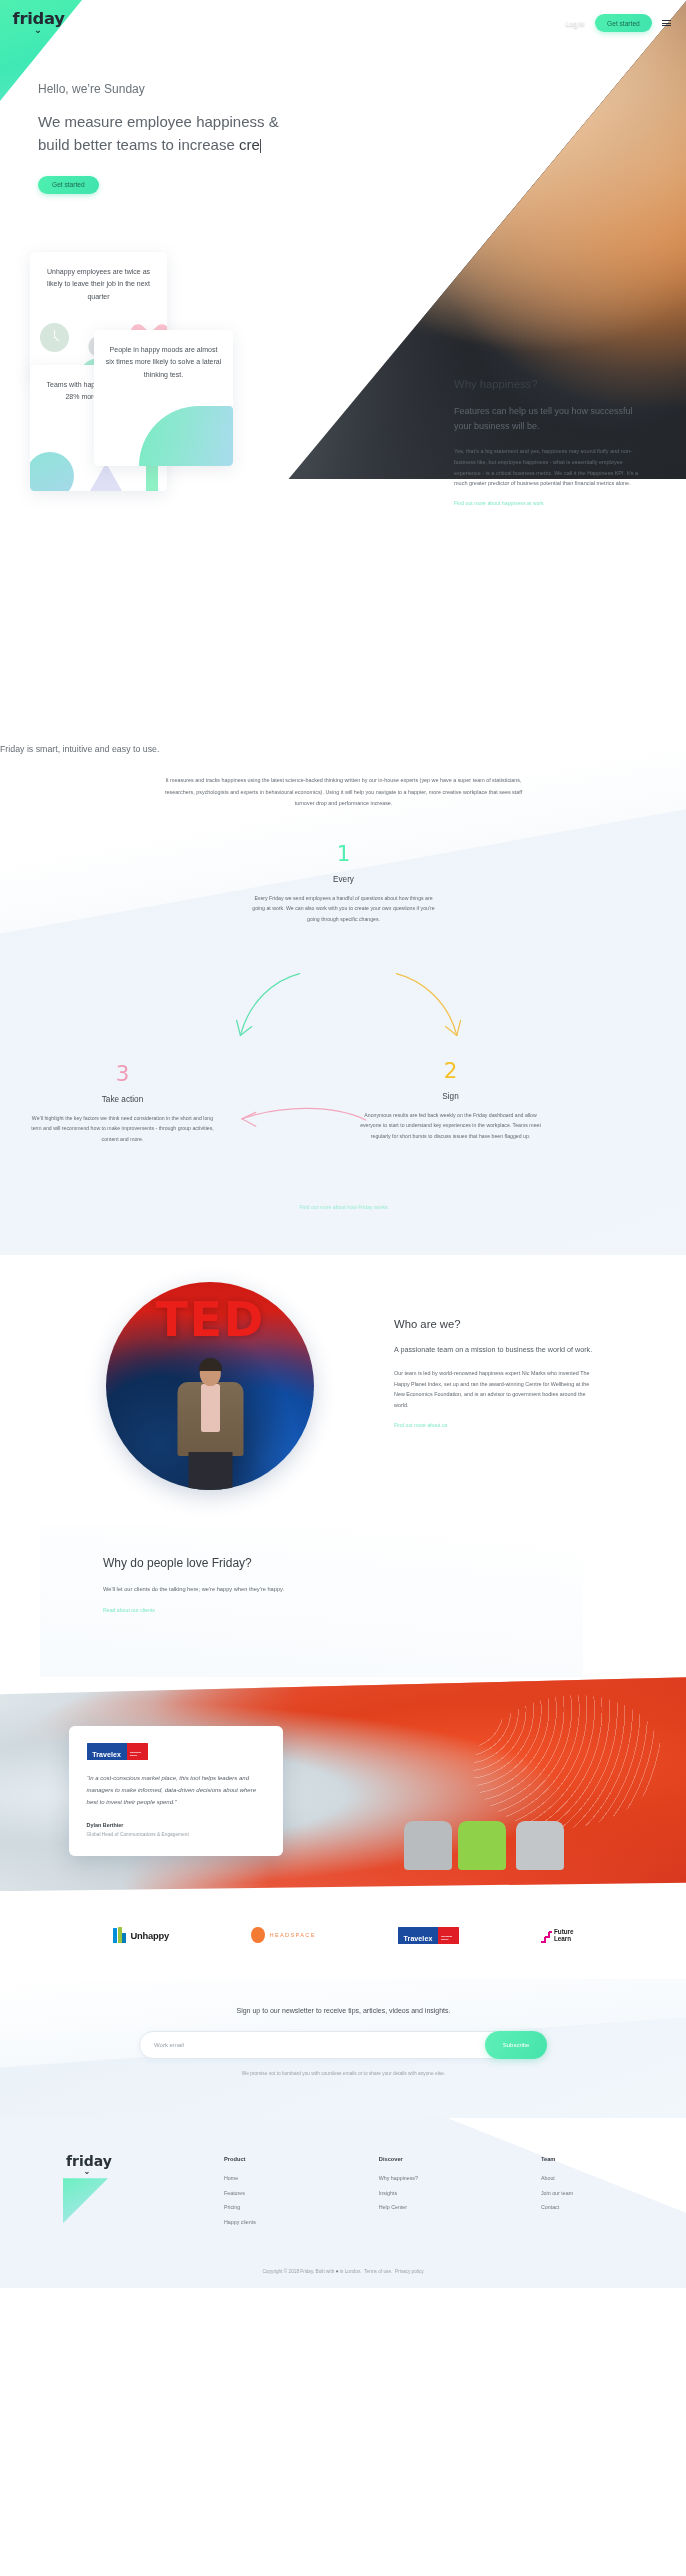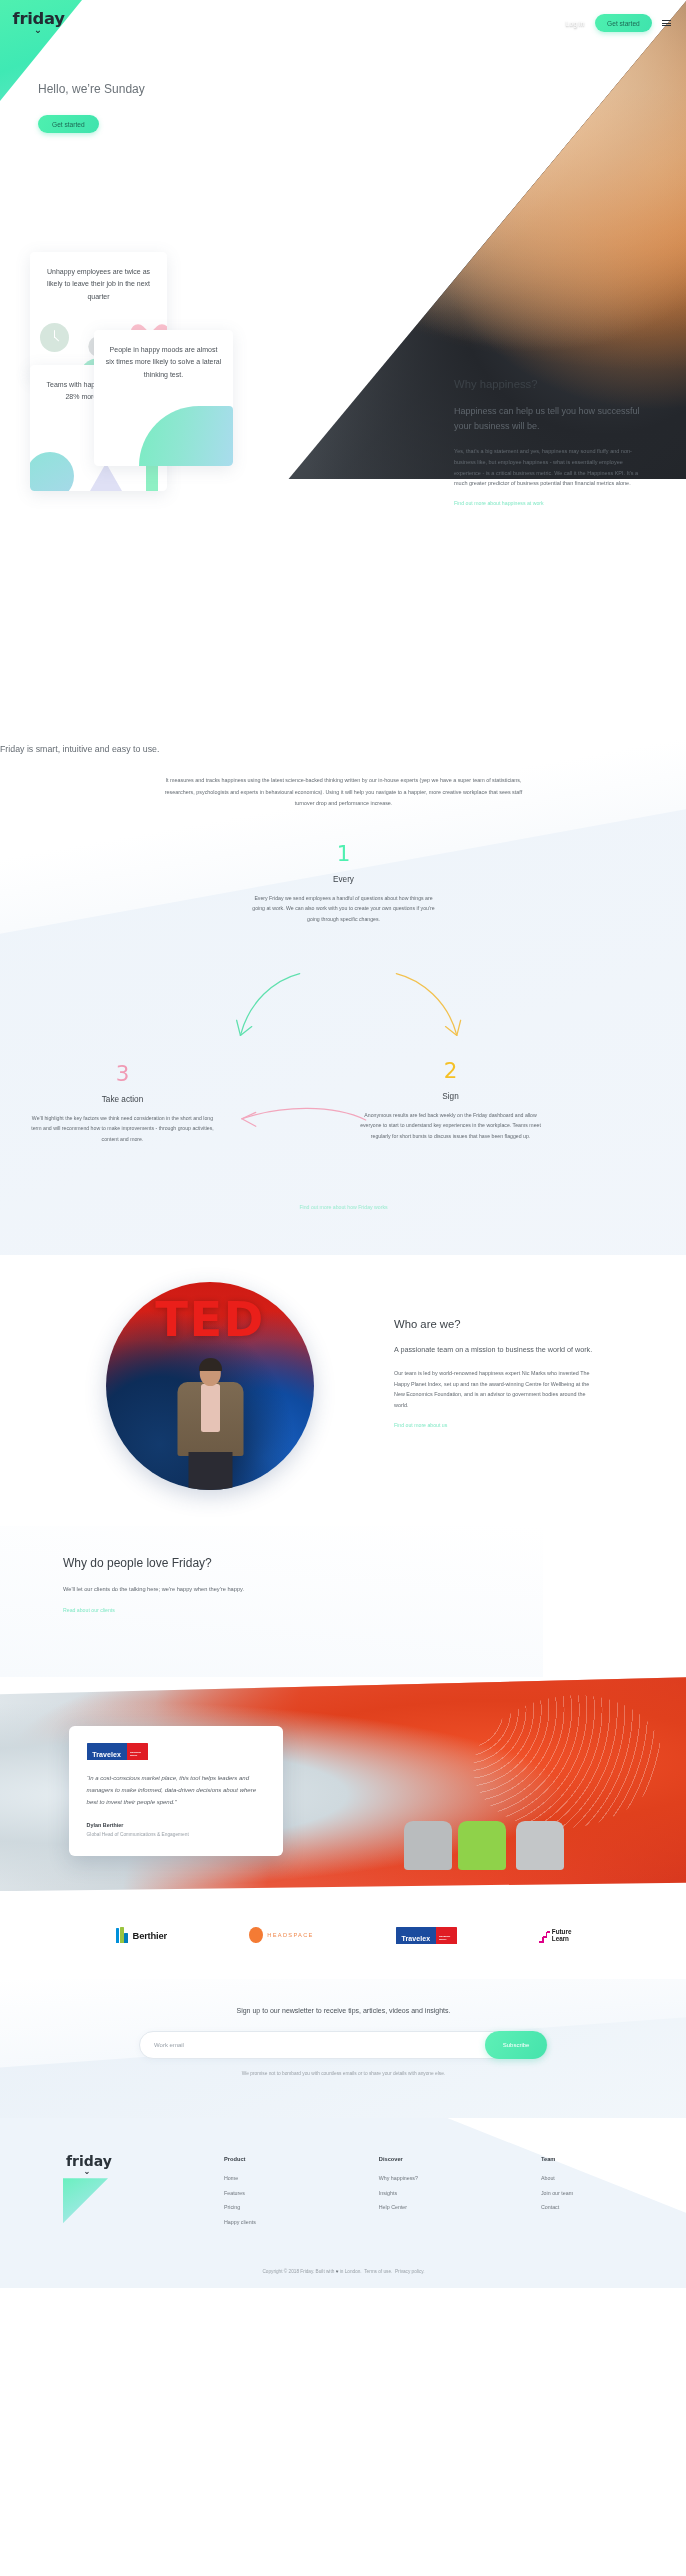--- a/index.html
+++ b/index.html
@@ -266,20 +266,21 @@
   }
   .who-copy { position: absolute; left: 394px; top: 63px; width: 202px; }
   .who-copy h2 { font-size: 11.3px; color: #3c4248; font-weight: 500; }
   .who-copy .lead { font-size: 7.2px; line-height: 1.7; color: #555c63; margin-top: 14px; }
   .who-copy .body { font-size: 5.4px; line-height: 2.0; color: #636a71; margin-top: 11.3px; }
 
   
   .love {
     position: relative; width: 543px; height: 151px;
     background: linear-gradient(185deg, #ffffff 0%, #f7fafd 100%);
+    margin-left: 40px;
   }
   .love-inner { position: absolute; left: 63px; top: 30px; width: 265px; }
   .love h2 { font-size: 12px; color: #3c4248; font-weight: 500; }
   .love p { font-size: 5.7px; line-height: 2.0; color: #626970; margin-top: 14px; }
 
   
   .photo-band {
     position: relative; width: 687px; height: 214px; overflow: hidden;
   }
   .photo-band .bg {
@@ -445,20 +446,24 @@
     <button class="btn-green">Get started</button>
     <span class="burger">
         <i></i>
         <i></i>
         <i></i>
       </span>
   </nav>
 
   <div class="hero-copy">
     <div class="hero-hello">Hello, we’re Sunday</div>
+    <div class="hero-head">
+      <span>We measure employee happiness &amp; build better teams to increase</span>
+      <span class="hero-typed">cre</span><span class="caret"></span>
+    </div>
     <div class="hero-cta">
       <button class="btn-green">Get started</button>
     </div>
   </div>
 
   <div class="cards">
     <div class="card" id="card-a">
       <div class="card-txt">Unhappy employees are twice as likely to leave their job in the next quarter</div>
       <span class="clock"></span>
       <span class="heart"></span>
@@ -474,21 +479,21 @@
     <div class="card" id="card-c">
       <div class="card-txt">Teams with happy employees are 28% more productive</div>
       <span class="halfcircle"></span>
       <span class="tri-p"></span>
       <span class="bar-g"></span>
     </div>
   </div>
 
   <div class="why">
     <h2>Why happiness?</h2>
-    <p class="lead">Happiness can help us tell you how successful your business will be.</p>
+    <p class="lead">Features can help us tell you how successful your business will be.</p>
     <p class="body">Yes, that’s a big statement and yes, happiness may sound fluffy and non-business like, but employee happiness - what is essentially employee experience - is a critical business metric. We call it the Happiness KPI. It’s a much greater predictor of business potential than financial metrics alone.</p>
     <a class="link-green" href="#">Find out more about happiness at work</a>
   </div>
 </section>
 
 <section class="how">
   <div class="how-inner">
     <div class="sub">Friday is smart, intuitive and easy to use.</div>
     <p class="para">It measures and tracks happiness using the latest science-backed thinking written by our in-house experts (yep we have a super team of statisticians, researchers, psychologists and experts in behavioural economics). Using it will help you navigate to a happier, more creative workplace that sees staff turnover drop and performance increase.</p>
 
@@ -575,21 +580,21 @@
   </div>
 </section>
 
 <section class="logos">
   <div class="logo-item">
     <span class="metlife-mark">
         <i></i>
         <i></i>
         <i></i>
       </span>
-    <span class="metlife-text">Berthier</span>
+    <span class="metlife-text">Unhappy</span>
   </div>
   <div class="logo-item">
     <span class="headspace-dot"></span>
     <span class="headspace-text">HEADSPACE</span>
   </div>
   <div class="logo-item">
     <span class="travelex">
       <span class="tl">Travelex</span>
       <span class="tr">worldwide money</span>
     </span>

